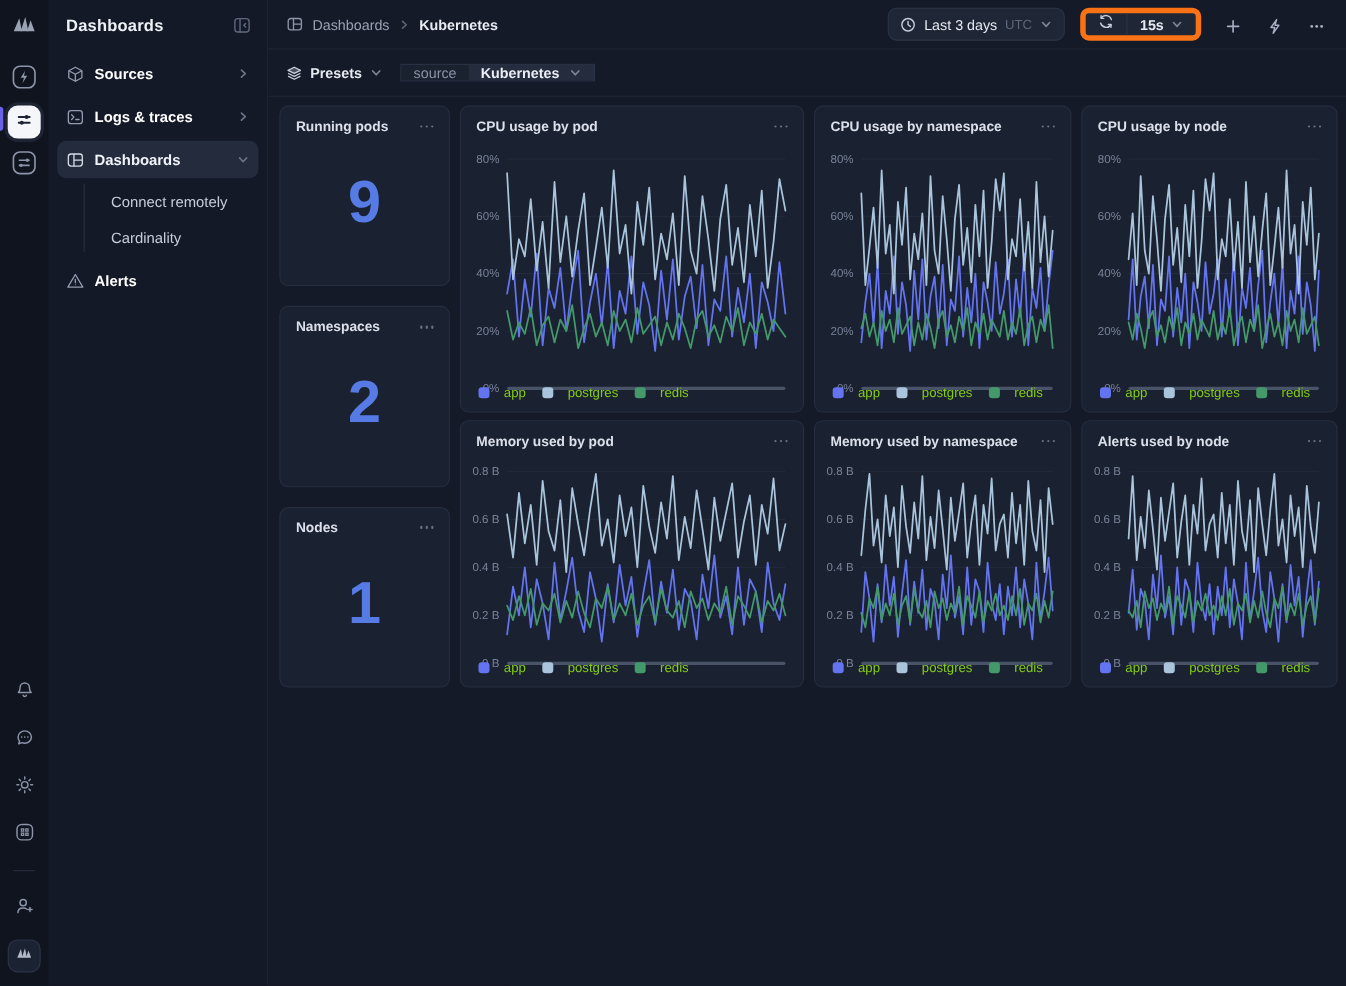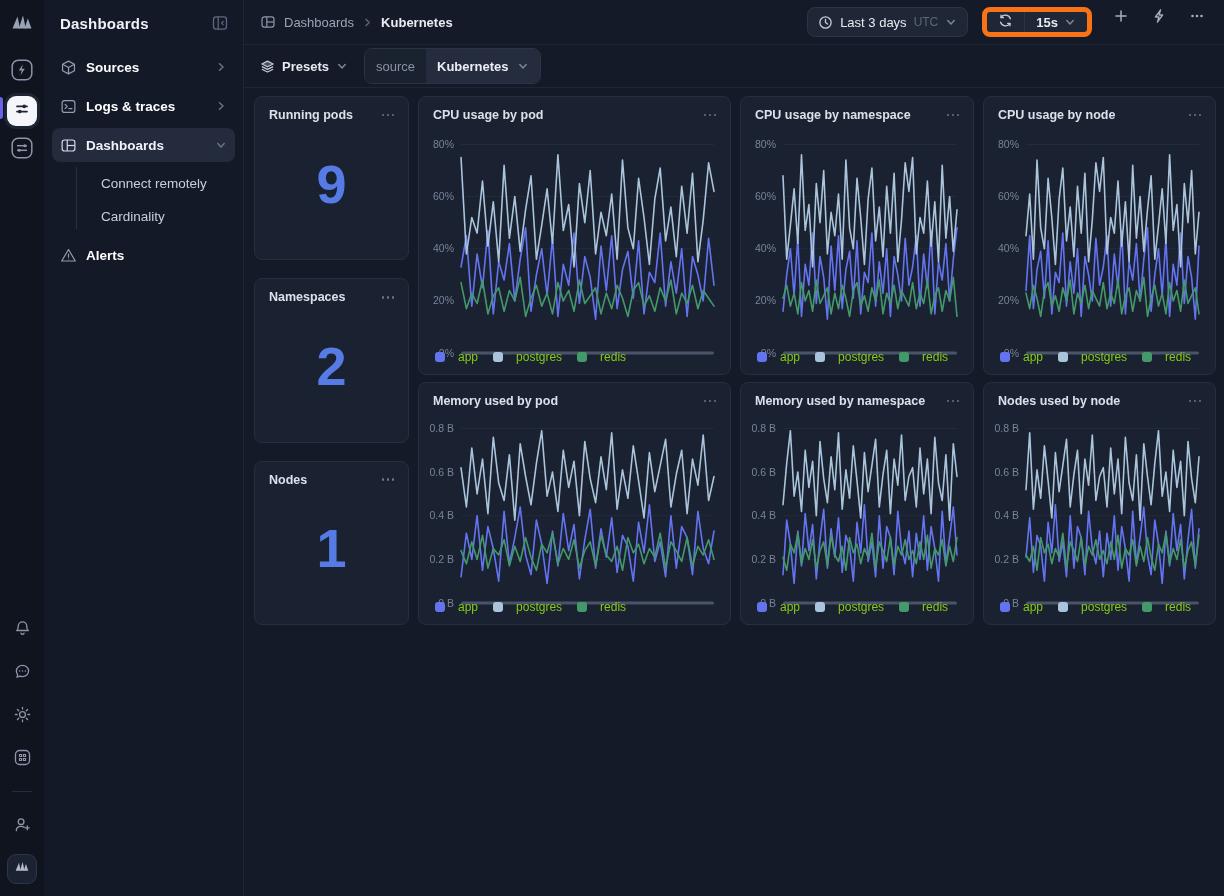--- a/index.html
+++ b/index.html
@@ -46,42 +46,42 @@
 
   
   .main { flex:1; display:flex; flex-direction:column; background:#151a28; min-width:0; }
   .topbar { height:45px; border-bottom:1px solid #1e2535; display:flex; align-items:center;
             padding:0 16px; flex-shrink:0; }
   .crumb { display:flex; align-items:center; gap:8px; }
   .crumb-icon { color:#8d96aa; display:flex; }
   .crumb-section { color:#9aa3b5; font-size:13px; cursor:pointer; }
   .crumb-sep { color:#5a6375; display:flex; }
   .crumb-page { color:#e9ecf3; font-size:13px; font-weight:600; }
-  .topbar-right { margin-left:auto; display:flex; align-items:flex-start; gap:14px; }
+  .topbar-right { margin-left:auto; display:flex; align-items:flex-end; gap:14px; }
   .pill { height:30px; background:#1f2736; border:1px solid #2b3447; border-radius:8px;
           display:flex; align-items:center; padding:0 10px; gap:7px; cursor:pointer; }
   .pill-icon { color:#c6cdda; display:flex; }
   .range-label { color:#e7eaf1; font-size:13px; font-weight:500; }
   .range-tz { color:#5d667a; font-size:12px; }
   .chev { color:#7d8699; display:flex; }
   .pill-group { height:30px; background:#1f2736; border:5px solid #f97316; border-radius:8px;
                 display:flex; align-items:stretch; overflow:hidden; }
   .pg-seg { display:flex; align-items:center; padding:0 11px; gap:6px; color:#c6cdda; cursor:pointer; }
   .pg-div { width:1px; background:#2b3447; }
   .interval { color:#e7eaf1; font-size:13px; font-weight:600; }
   .tb-icons { display:flex; gap:16px; margin-left:4px; }
   .icon-btn { color:#a6aec0; display:flex; align-items:center; justify-content:center;
               width:22px; height:22px; cursor:pointer; }
 
   .toolbar { height:43px; border-bottom:1px solid #1e2535; display:flex; align-items:center;
              padding:0 16px; gap:16px; flex-shrink:0; }
   .presets-btn { display:flex; align-items:center; gap:7px; color:#e7eaf1; font-size:13px;
                  font-weight:600; cursor:pointer; }
   .presets-btn .pill-icon { color:#c6cdda; }
-  .source-select { height:36px; border:1px solid #2b3447; border-radius:8px; display:flex;
+  .source-select { height:16px; border:1px solid #2b3447; border-radius:0; display:flex;
                    align-items:stretch; overflow:hidden; cursor:pointer; }
   .ss-label { display:flex; align-items:center; padding:0 11px; background:#1a212f;
               color:#8a93a6; font-size:13px; }
   .ss-value { display:flex; align-items:center; gap:8px; padding:0 11px; background:#242c3e;
               color:#ebeef4; font-size:13px; font-weight:600; }
 
   
   .content { flex:1; padding:8px 10px; overflow:hidden; }
   .grid { display:grid; grid-template-columns:155px 313px 234px 233px;
           grid-template-rows:279px 243px; gap:7px 9px; }
@@ -643,21 +643,21 @@
                 <span>postgres</span>
               </span>
               <span class="lg-item">
                 <span class="lg-marker" style="background: rgb(68, 153, 107);"></span>
                 <span>redis</span>
               </span>
             </div>
         </div>
         <div class="card">
           <div class="card-head">
-            <span class="card-title">Nodes used by node</span>
+            <span class="card-title">Alerts used by node</span>
             <span class="card-menu">
                 <i></i>
                 <i></i>
                 <i></i>
               </span>
           </div>
           <div class="chart-wrap">
               <div class="chart-canvas"><svg width="223" height="201">
                   <line x1="40" y1="16.471698113207566" x2="213" y2="16.471698113207566" stroke="#232b3d" stroke-width="1"></line>
                   <text x="33" y="19.971698113207566" text-anchor="end" fill="#79839a" font-size="10.5" font-family="&quot;Liberation Sans&quot;, sans-serif">0.8 B</text>

